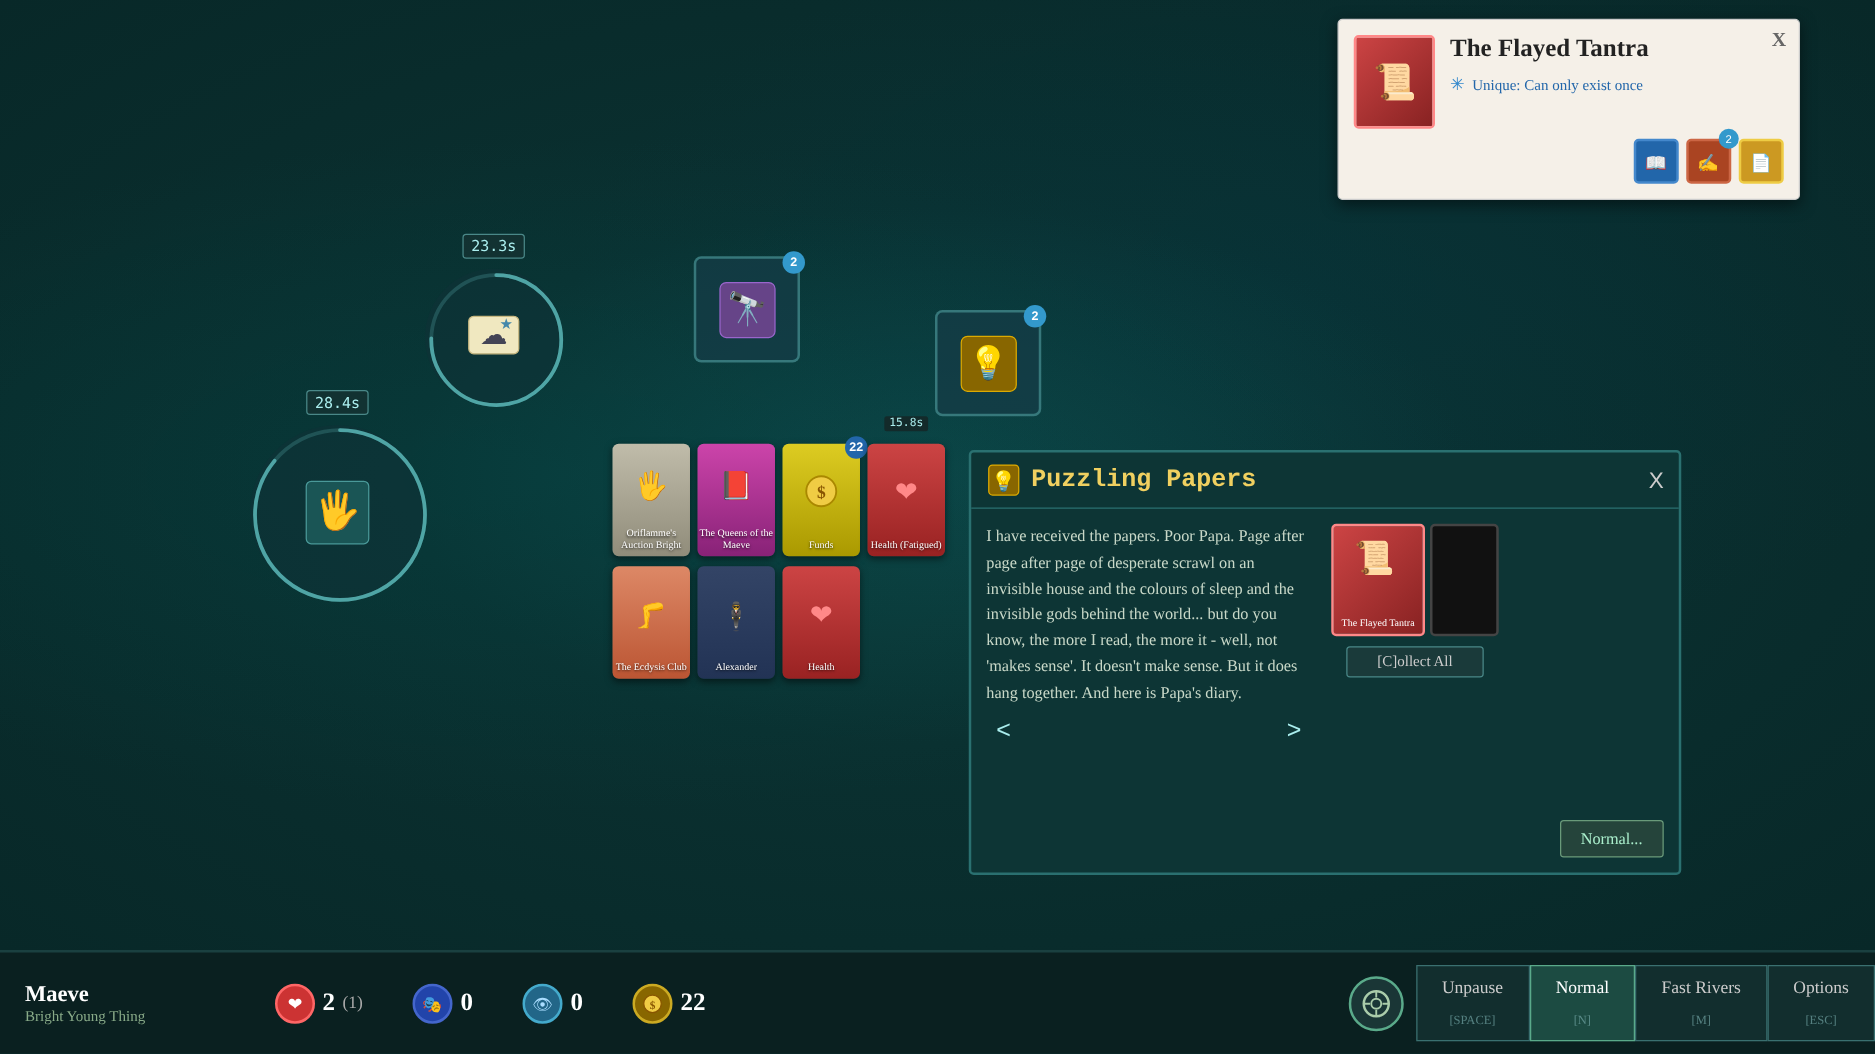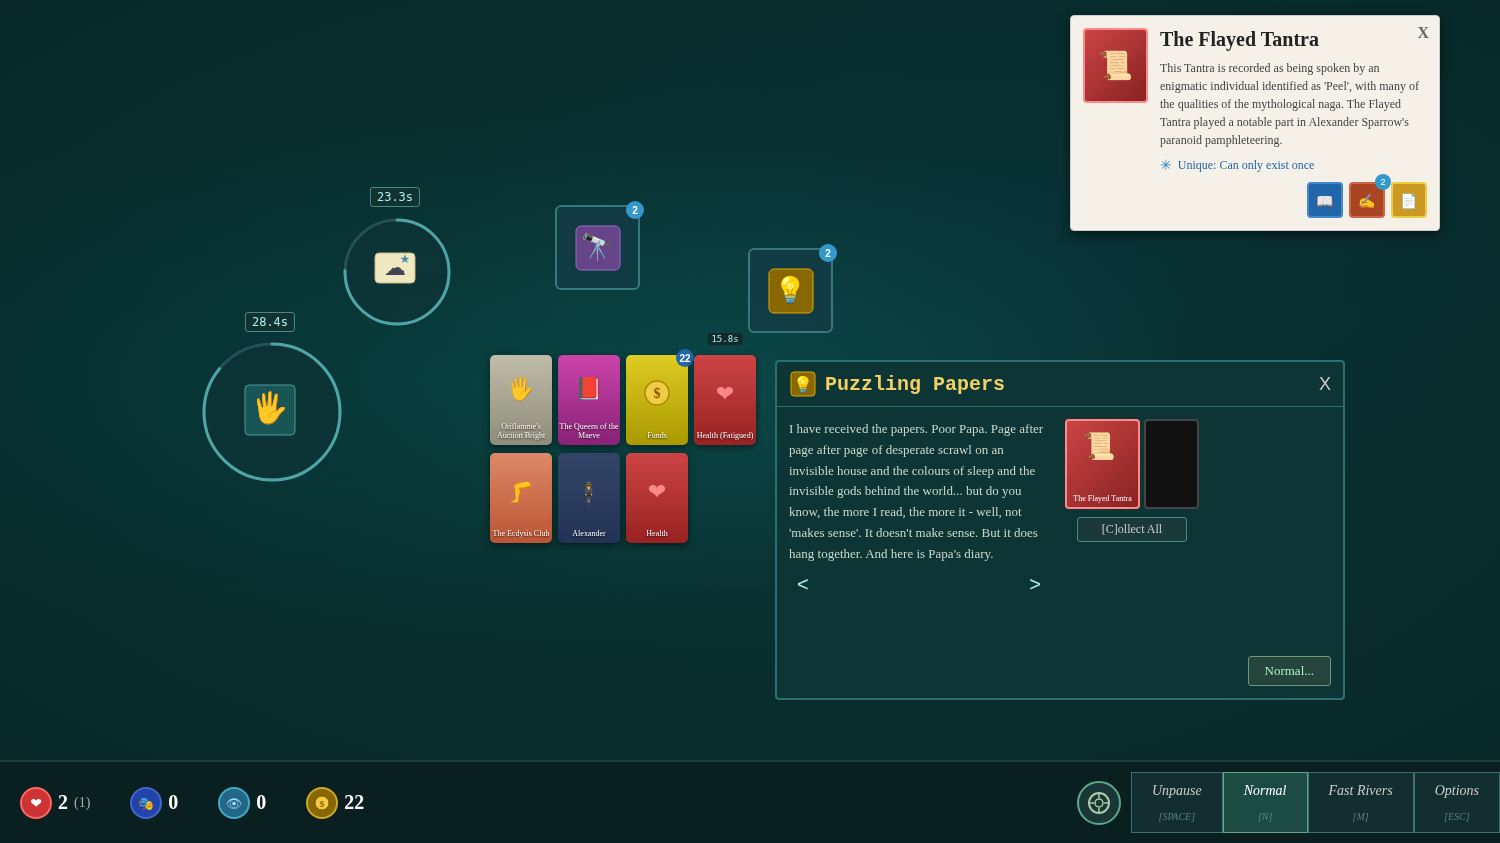--- a/index.html
+++ b/index.html
@@ -362,21 +362,20 @@
       color: #ccc;
       padding: 10px 20px;
       font-size: 14px;
       font-family: 'Georgia', serif;
       cursor: pointer;
       text-align: left;
       display: flex;
       flex-direction: column;
       align-items: center;
       gap: 12px;
-      font-style: italic;
     }
     .control-btn .sub {
       font-size: 10px;
       color: #7aaa;
     }
     .control-btn.active {
       background: rgba(30,80,70,0.9);
       border-color: #5aaa8a;
       color: #fff;
     }
@@ -556,21 +555,20 @@
     <div style="display:flex;gap:12px;">
 
       <div style="width:65px;height:75px;background:linear-gradient(135deg,#cc4444,#882222);border-radius:4px;border:2px solid #ff8888;flex-shrink:0;display:flex;align-items:center;justify-content:center;">
         <svg width="48" height="50" viewBox="0 0 48 50">
           <text x="24" y="34" text-anchor="middle" font-size="28">📜</text>
         </svg>
       </div>
       <div style="flex:1;">
         <span class="tooltip-close">X</span>
         <div class="tooltip-title">The Flayed Tantra</div>
-        <div class="tooltip-desc">This Tantra is recorded as being spoken by an enigmatic individual identified as 'Peel', with many of the qualities of the mythological naga. The Flayed Tantra played a notable part in Alexander Sparrow's paranoid pamphleteering.</div>
         <div class="tooltip-unique">
           <span class="tooltip-unique-icon">✳</span>
           <span>Unique: Can only exist once</span>
         </div>
       </div>
     </div>
     <div class="tooltip-actions">
       <div class="tooltip-action-btn" style="background:#2266aa;border-color:#4488cc;">
         <svg width="20" height="20" viewBox="0 0 20 20">
             <text x="10" y="16" text-anchor="middle" font-size="14" fill="#fff">📖</text>
@@ -588,20 +586,24 @@
         <svg width="20" height="20" viewBox="0 0 20 20">
             <text x="10" y="16" text-anchor="middle" font-size="14" fill="#fff">📄</text>
           </svg>
       </div>
     </div>
   </div>
 
 </div>
 
 <div class="bottom-bar">
+  <div class="player-info">
+    <div class="player-name">Maeve</div>
+    <div class="player-title">Bright Young Thing</div>
+  </div>
 
   <div class="resource-group">
     <div class="resource-icon" style="background:#cc3333;border:2px solid #ff6666;">
       <svg width="18" height="18" viewBox="0 0 18 18">
           <text x="9" y="14" text-anchor="middle" font-size="14" fill="#fff">❤</text>
         </svg>
     </div>
     <span class="resource-value">2</span>
     <span class="resource-sub">(1)</span>
   </div>

